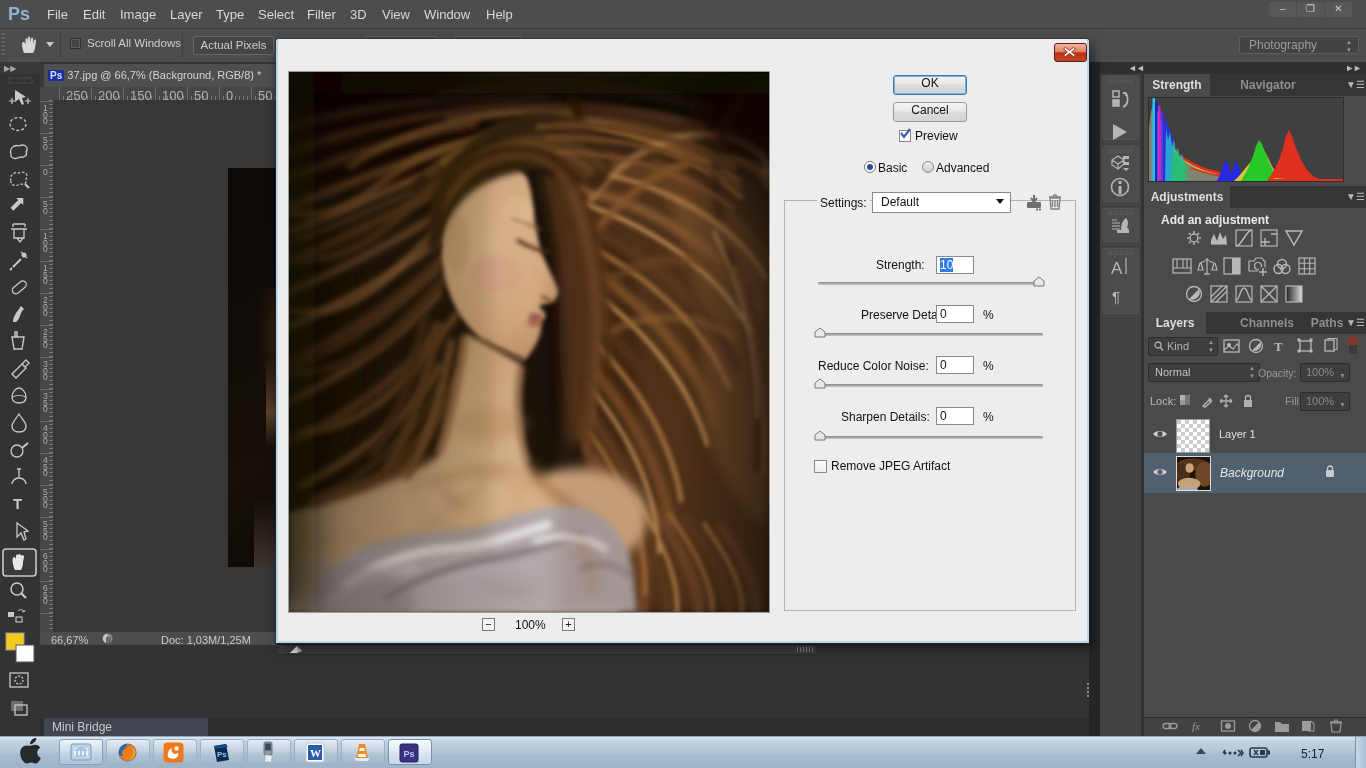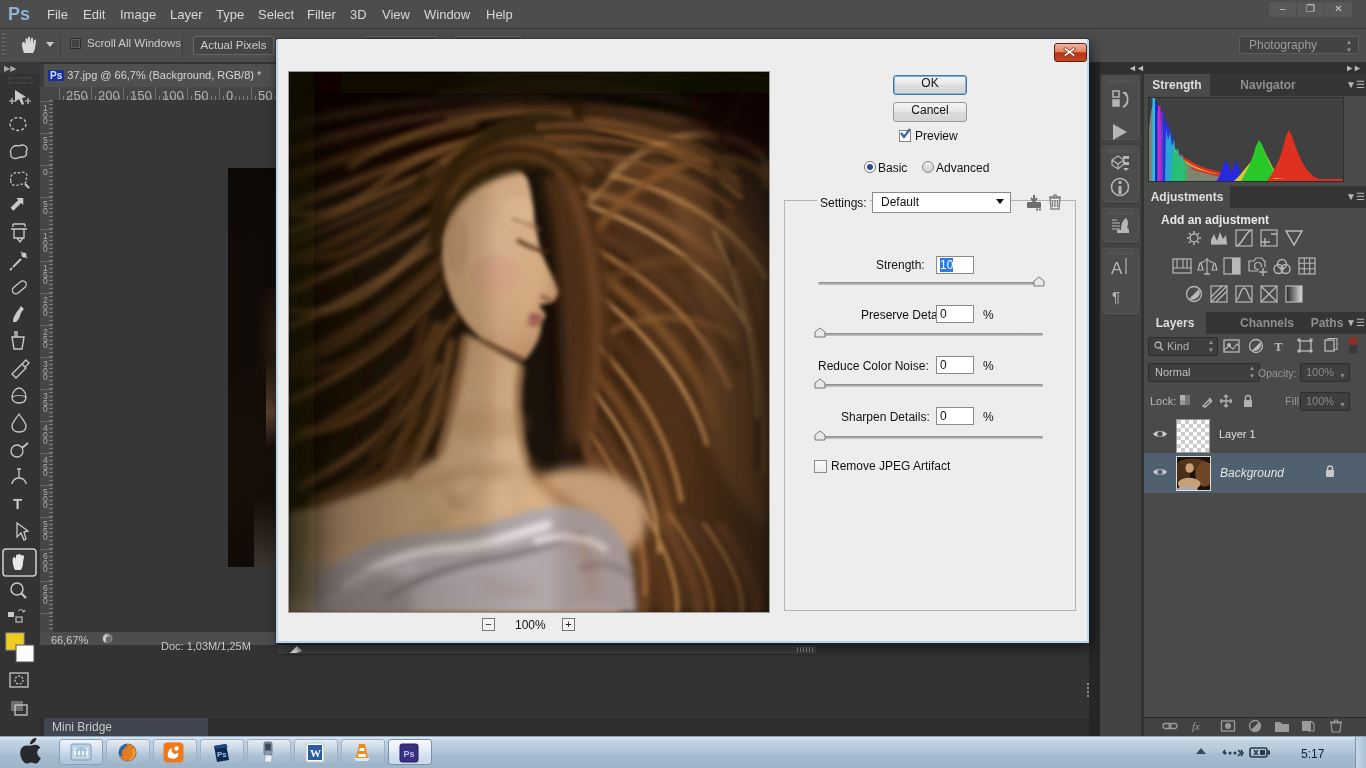--- a/index.html
+++ b/index.html
@@ -231,21 +231,21 @@
   </div>
   <div class="abs" id="canvas"></div>
   <div class="abs" id="photo">
     <div style="position:absolute;left:0;top:0;width:48px;height:399px;background:linear-gradient(160deg,#0d0906 0%,#120c08 45%,#171009 75%,#0f0a06 100%);"></div>
     <div style="position:absolute;left:30px;top:120px;width:18px;height:120px;background:radial-gradient(ellipse at 100% 40%,#322012 0%,rgba(30,18,9,0) 70%);"></div>
     <div style="position:absolute;left:38px;top:190px;width:10px;height:90px;background:linear-gradient(rgba(0,0,0,0),rgba(120,85,55,0.5) 45%,rgba(150,110,75,0.55) 60%,rgba(0,0,0,0));"></div>
     <div style="position:absolute;left:26px;top:330px;width:22px;height:69px;background:linear-gradient(rgba(0,0,0,0),rgba(95,80,70,0.35) 60%,rgba(130,115,105,0.4) 100%);"></div>
   </div>
   <div class="abs" id="docstatus">
       <span style="position:absolute;left:11px;top:2px;">66,67%</span>
-      <span style="position:absolute;left:121px;top:8px;">Doc: 1,03M/1,25M</span>
+      <span style="position:absolute;left:121px;top:2px;">Doc: 1,03M/1,25M</span>
       <svg width="11" height="11" viewBox="0 0 11 11" style="position:absolute;left:62px;top:1px;">
         <circle cx="5.5" cy="5.5" r="5" fill="#8a8a8a"></circle>
         <path d="M5.5,1 A4.5,4.5 0 0,0 5.5,10 Z" fill="#c8c8c8"></path>
         <rect x="4" y="4" width="5" height="6" fill="#6a6a6a"></rect>
       </svg>
     </div>
   <div class="abs" id="docscroll">
     <svg width="14" height="9" viewBox="0 0 14 9" style="position:absolute;left:11px;top:0;">
         <path d="M1,8 L8,1 L8,8 Z" fill="#e8e8e8"></path>
         <path d="M8,1 L13,6 L8,8 Z" fill="#b8b8b8"></path>

